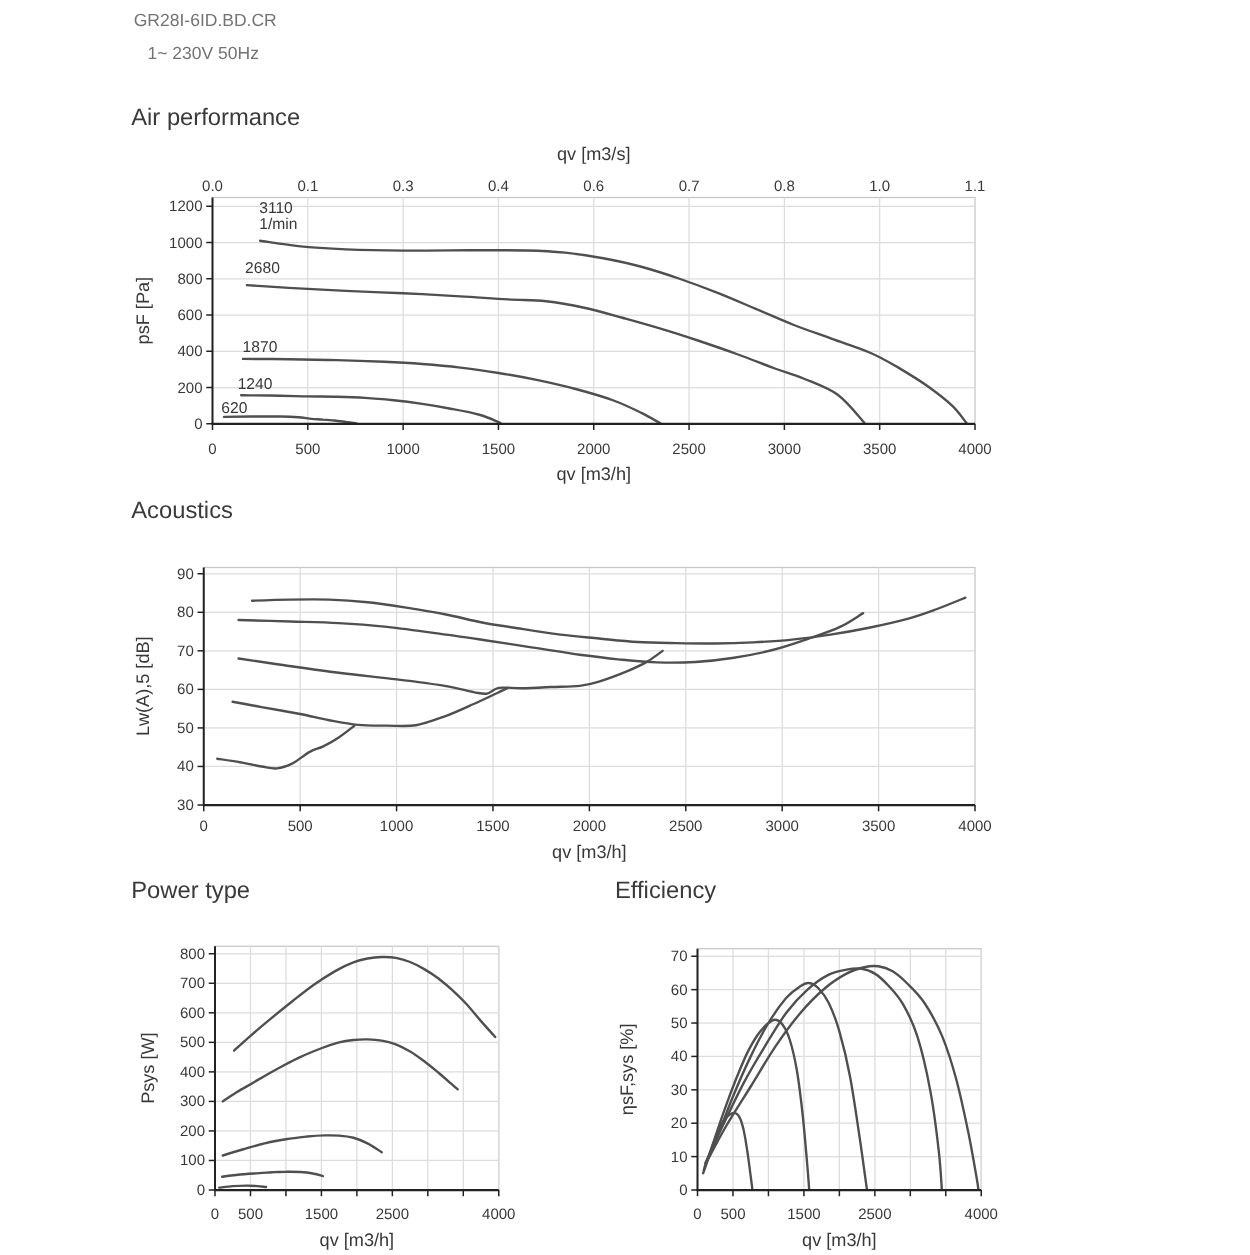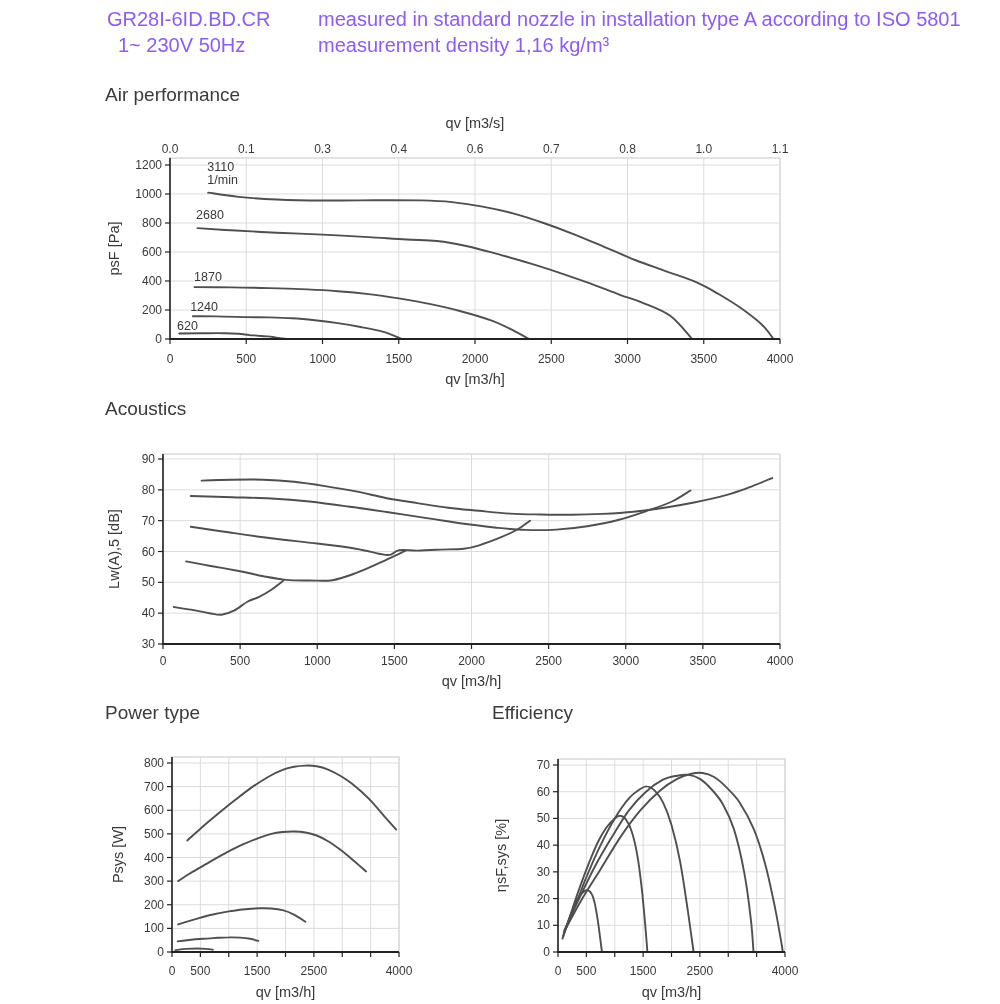--- a/index.html
+++ b/index.html
@@ -1,30 +1,28 @@
 <!DOCTYPE html>
 <html><head>
 <meta charset="utf-8">
 <style>
   html,body{margin:0;padding:0;background:#fff;}
   .page{position:relative;width:1000px;height:1004px;background:#ffffff;
         font-family:"Liberation Sans",sans-serif;overflow:hidden;}
-  .hdr{position:absolute;font-size:20px;color:#8b5cf6;white-space:nowrap;}
+  .hdr{position:absolute;font-size:14px;color:#737373;white-space:nowrap;}
   .section-title{position:absolute;font-size:19px;color:#3a3a3a;white-space:nowrap;}
   svg{position:absolute;overflow:visible;}
   svg text{font-family:"Liberation Sans",sans-serif;}
 </style>
 </head>
 <body>
 
 <div class="page">
   <div class="hdr" style="left:107px;top:8px;">GR28I-6ID.BD.CR</div>
   <div class="hdr" style="left:118px;top:34px;">1~ 230V 50Hz</div>
-  <div class="hdr" style="left:318px;top:8px;">measured in standard nozzle in installation type A according to ISO 5801</div>
-  <div class="hdr" style="left:318px;top:34px;">measurement density 1,16 kg/m³</div>
 
   <div class="section-title" style="left:105px;top:84px;text-align:center;">Air performance</div>
   <div class="section-title" style="left:105px;top:398px;">Acoustics</div>
   <div class="section-title" style="left:105px;top:702px;">Power type</div>
   <div class="section-title" style="left:492px;top:702px;">Efficiency</div>
 
   <svg id="air_performance" width="720" height="292" viewBox="0 0 720 292" style="left: 95px; top: 108px;">
       <rect x="75" y="50" width="610" height="181" fill="#ffffff" stroke="#c6c6c6" stroke-width="1"></rect>
       <line x1="151.25" y1="50" x2="151.25" y2="231" stroke="#dcdcdc" stroke-width="1"></line>
       <line x1="227.5" y1="50" x2="227.5" y2="231" stroke="#dcdcdc" stroke-width="1"></line>

